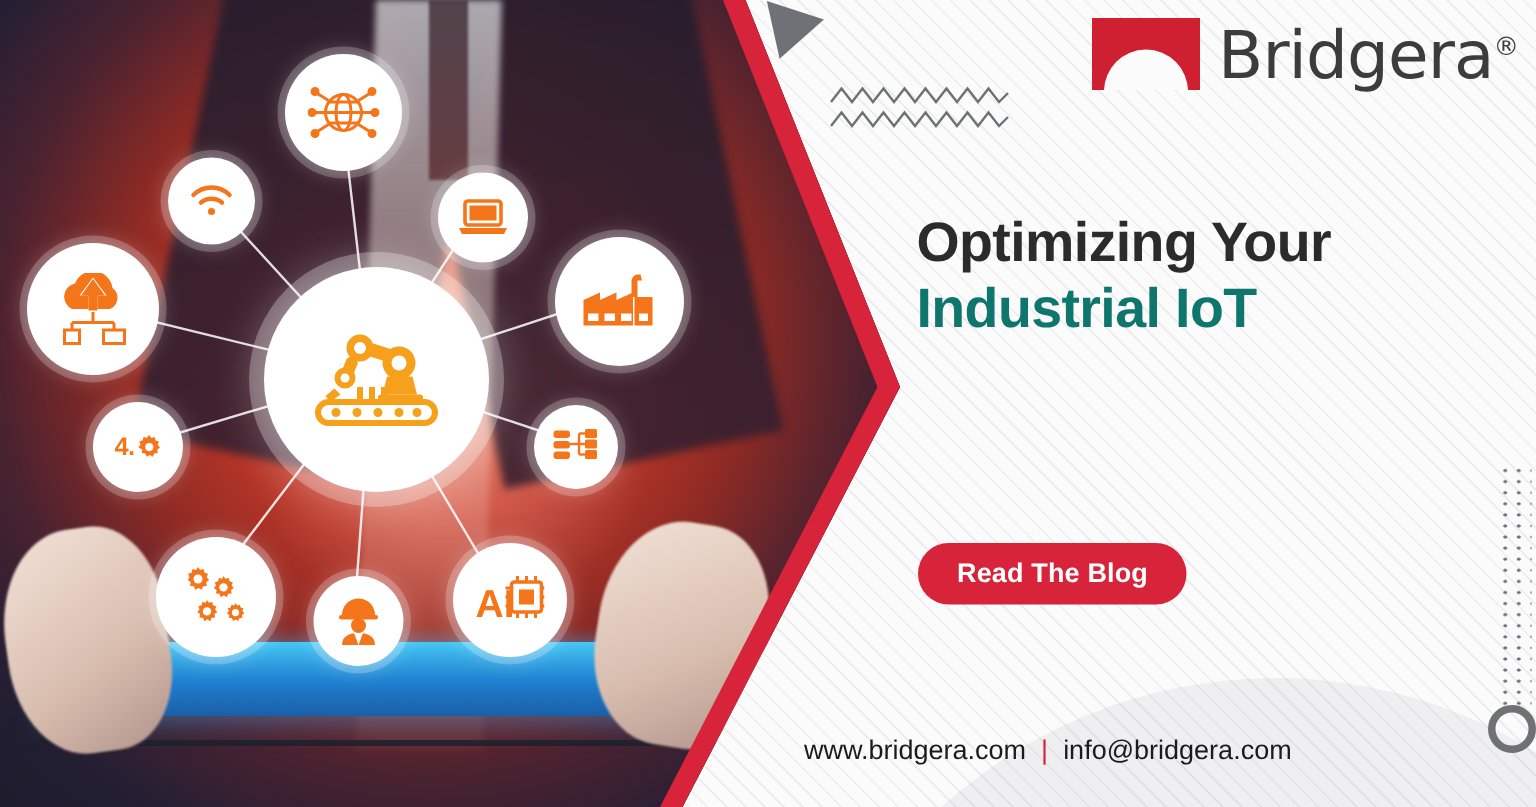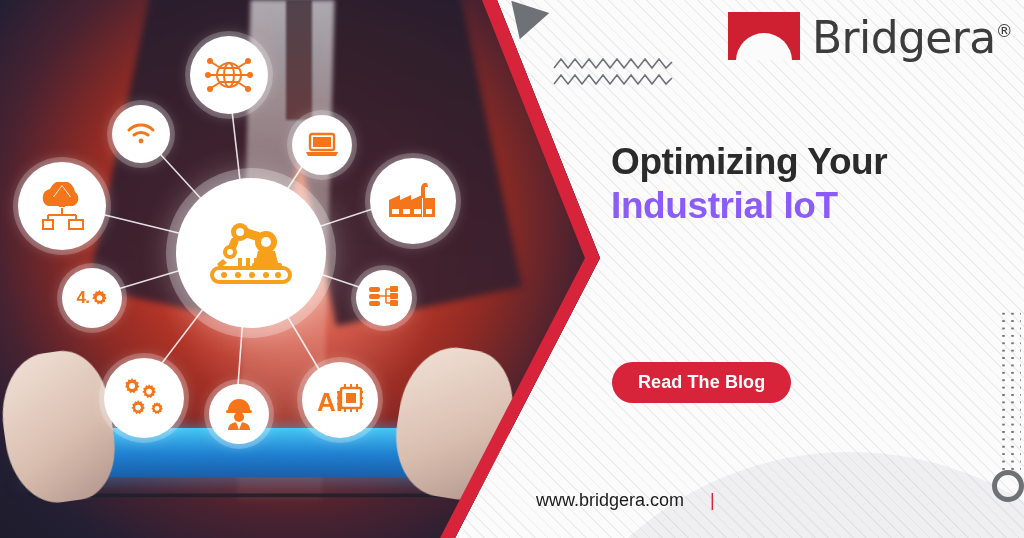--- a/index.html
+++ b/index.html
@@ -146,36 +146,36 @@
     font-family:"DejaVu Sans",sans-serif;line-height:1;position:relative;
   }
   .logo-reg{font-size:17px;vertical-align:super;color:#3c3c3c;}
 
   
   .headline{
     position:absolute;left:611px;top:140px;width:400px;
     font-size:37px;font-weight:bold;line-height:1.18;
     color:#2b2b2b;letter-spacing:-.4px;
   }
-  .headline .accent{color:#8b5cf6;display:block;}
+  .headline .accent{color:#0f766e;display:block;}
   .headline .l1,.headline .l2{display:block;}
 
   
   .cta{
     position:absolute;left:612px;top:362px;
     padding:0 26px;height:41px;line-height:41px;
     background:#d8243a;color:#ffffff;border:none;border-radius:21px;
     font-size:18px;font-weight:bold;font-family:"Liberation Sans",sans-serif;
     cursor:pointer;letter-spacing:.1px;
   }
 
   
   .footer{
     position:absolute;left:536px;top:490px;
-    font-size:18px;color:#1b1b1b;display:flex;align-items:center;gap:26px;
+    font-size:18px;color:#1b1b1b;display:flex;align-items:center;gap:10px;
   }
   .footer .sep{color:#d8243a;font-weight:300;}
 </style>
 </head>
 <body>
 
 <div id="banner">
 
   <div class="hatch-bg"></div>
   <div class="gray-arc"></div>
@@ -389,15 +389,16 @@
   <div class="headline">
     <span class="l1">Optimizing Your</span>
     <span class="accent">Industrial IoT</span>
   </div>
 
   <button class="cta">Read The Blog</button>
 
   <div class="footer">
     <span>www.bridgera.com</span>
     <span class="sep">|</span>
+    <span>info@bridgera.com</span>
   </div>
 
 </div>
 
 </body></html>

